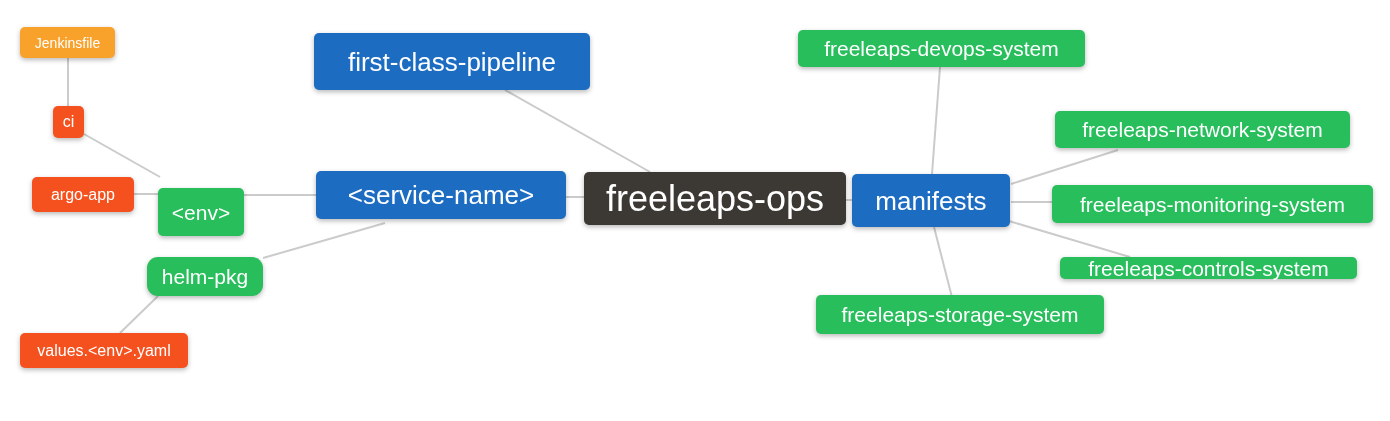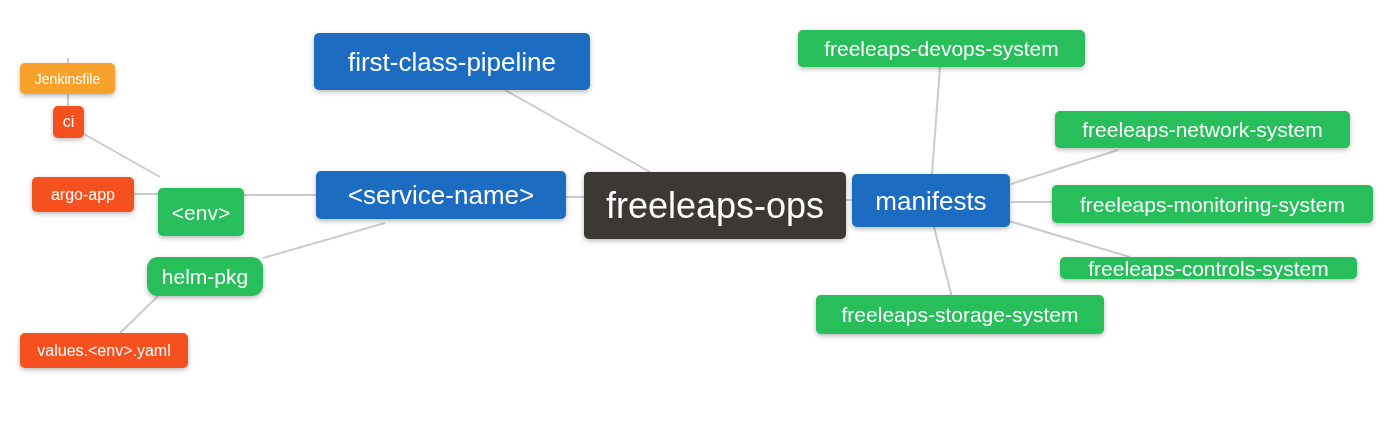--- a/index.html
+++ b/index.html
@@ -23,24 +23,24 @@
     border-radius:5px;
     box-shadow:0 2px 5px rgba(0,0,0,0.28);
     white-space:nowrap;
     line-height:1;
     cursor:default;
   }
   .lv1{background:var(--level1,#3C3834);}
   .lv2{background:var(--level2,#1C6CC2);}
   .lv3{background:var(--level3,#28BE5C);}
   .lv4{background:var(--level4,#F4511E);}
-  .lv5{background:var(--level5,#F8A22C);margin-top:36px;}
+  .lv5{background:var(--level5,#F8A22C);}
 
   
-  .n-freeleaps-ops        {left:584px; top:172px; width:262px; height:67px; font-size:36px;}
+  .n-freeleaps-ops        {left:584px; top:172px; width:262px; height:53px; font-size:36px;}
   .n-first-class-pipeline {left:314px; top:33px;  width:276px; height:57px; font-size:26px;}
   .n-service-name         {left:316px; top:171px; width:250px; height:48px; font-size:26px;}
   .n-manifests            {left:852px; top:174px; width:158px; height:53px; font-size:26px;}
   .n-env                  {left:158px; top:188px; width:86px;  height:48px; font-size:21px;}
   .n-helm-pkg             {left:147px; top:257px; width:116px; height:39px; font-size:21px;border-radius:11px;}
   .n-devops-system        {left:798px; top:30px;  width:287px; height:37px; font-size:21px;}
   .n-network-system       {left:1055px;top:111px; width:295px; height:37px; font-size:21px;}
   .n-monitoring-system    {left:1052px;top:185px; width:321px; height:38px; font-size:21px;}
   .n-controls-system      {left:1060px;top:257px; width:297px; height:22px; font-size:21px;}
   .n-storage-system       {left:816px; top:295px; width:288px; height:39px; font-size:21px;}

